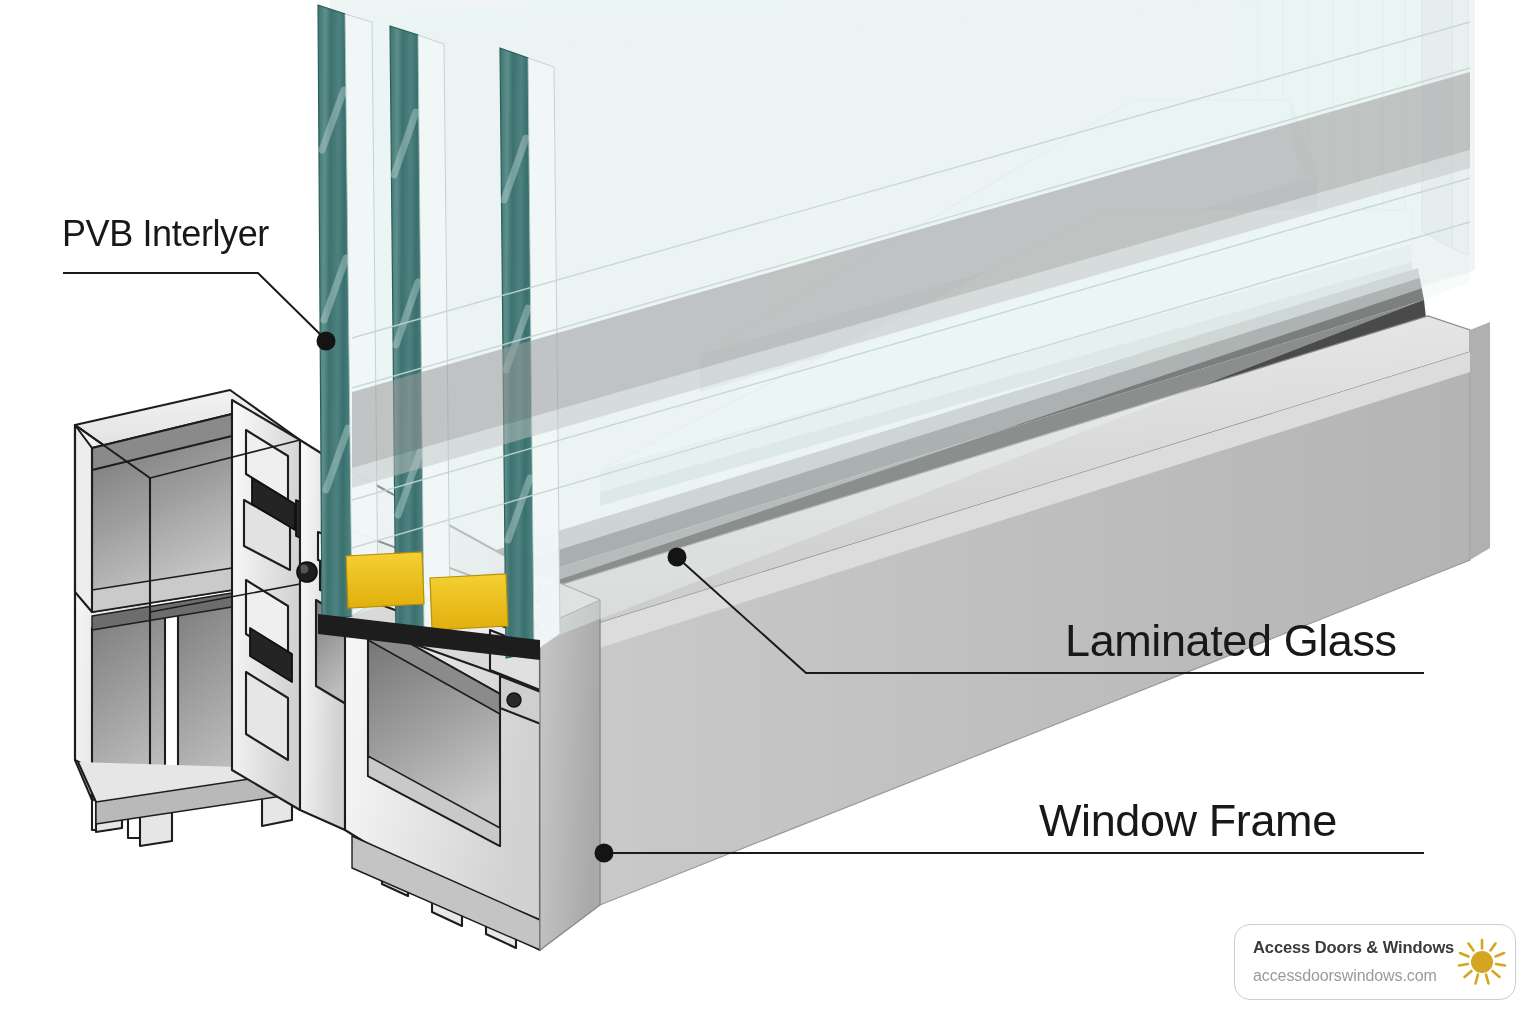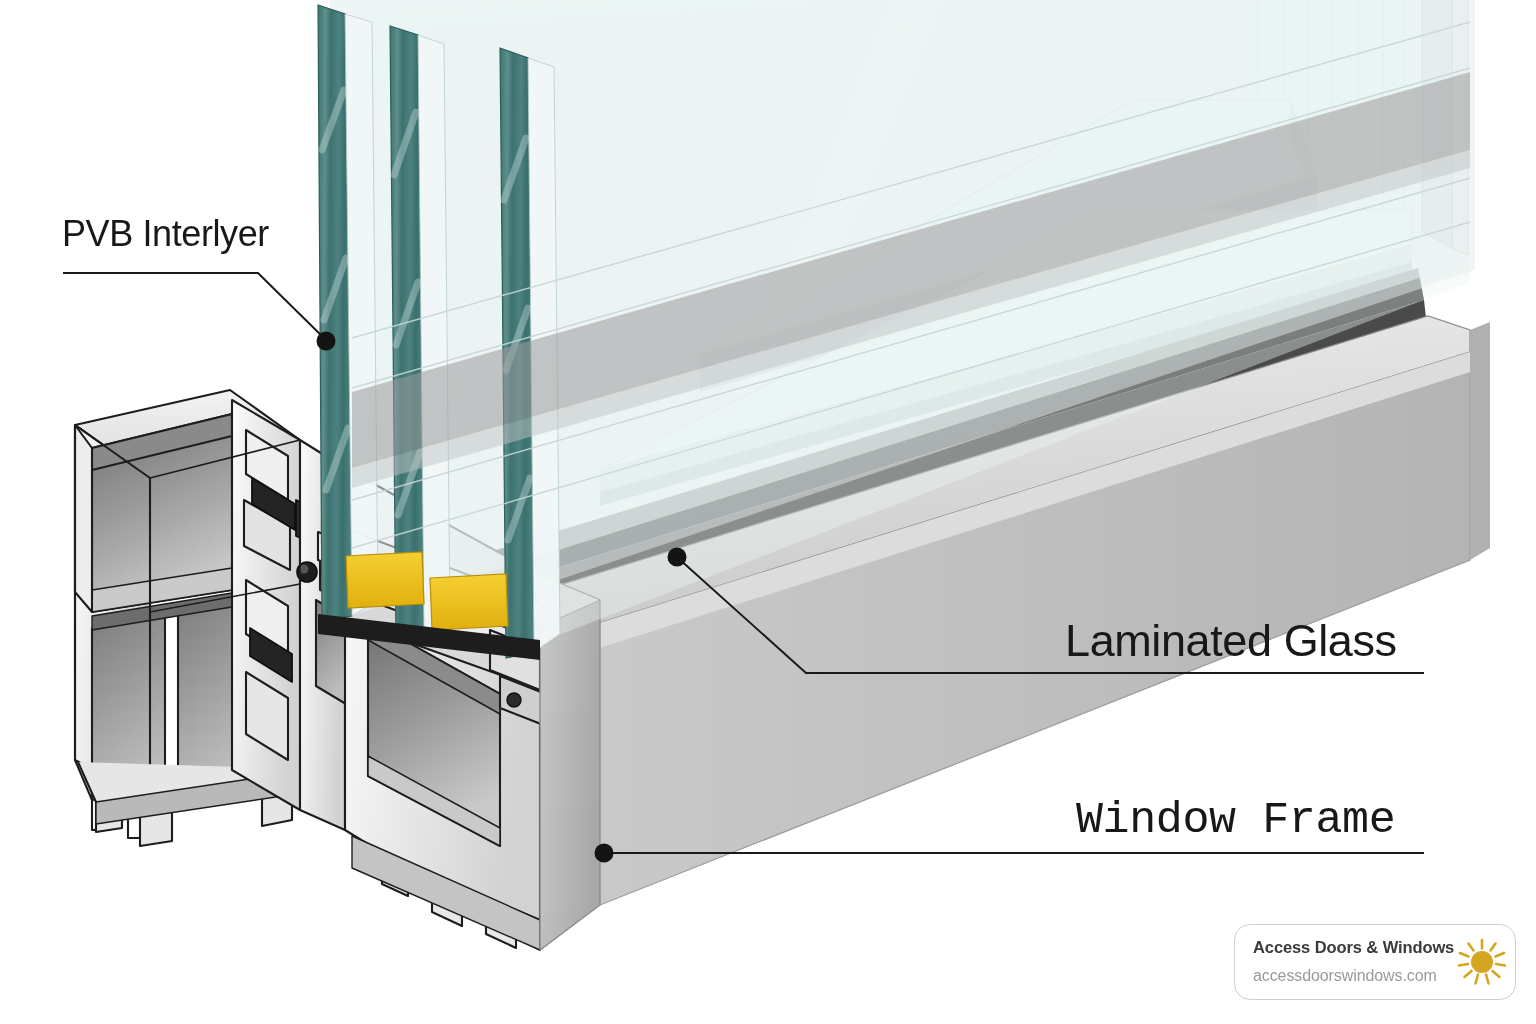--- a/index.html
+++ b/index.html
@@ -42,24 +42,23 @@
     top: 216px;
     font-size: 36px;
   }
   #label-laminated {
     left: 1057px;
     top: 618px;
     font-size: 45px;
     margin-left: 8px;
   }
   #label-frame {
-    left: 1076px;
+    left: 1039px;
     top: 798px;
     font-size: 45px;
-    font-family: Liberation Mono, monospace;
   }
 
   
   #brand-badge {
     position: absolute;
     left: 1234px;
     top: 924px;
     width: 282px;
     height: 76px;
     box-sizing: border-box;

